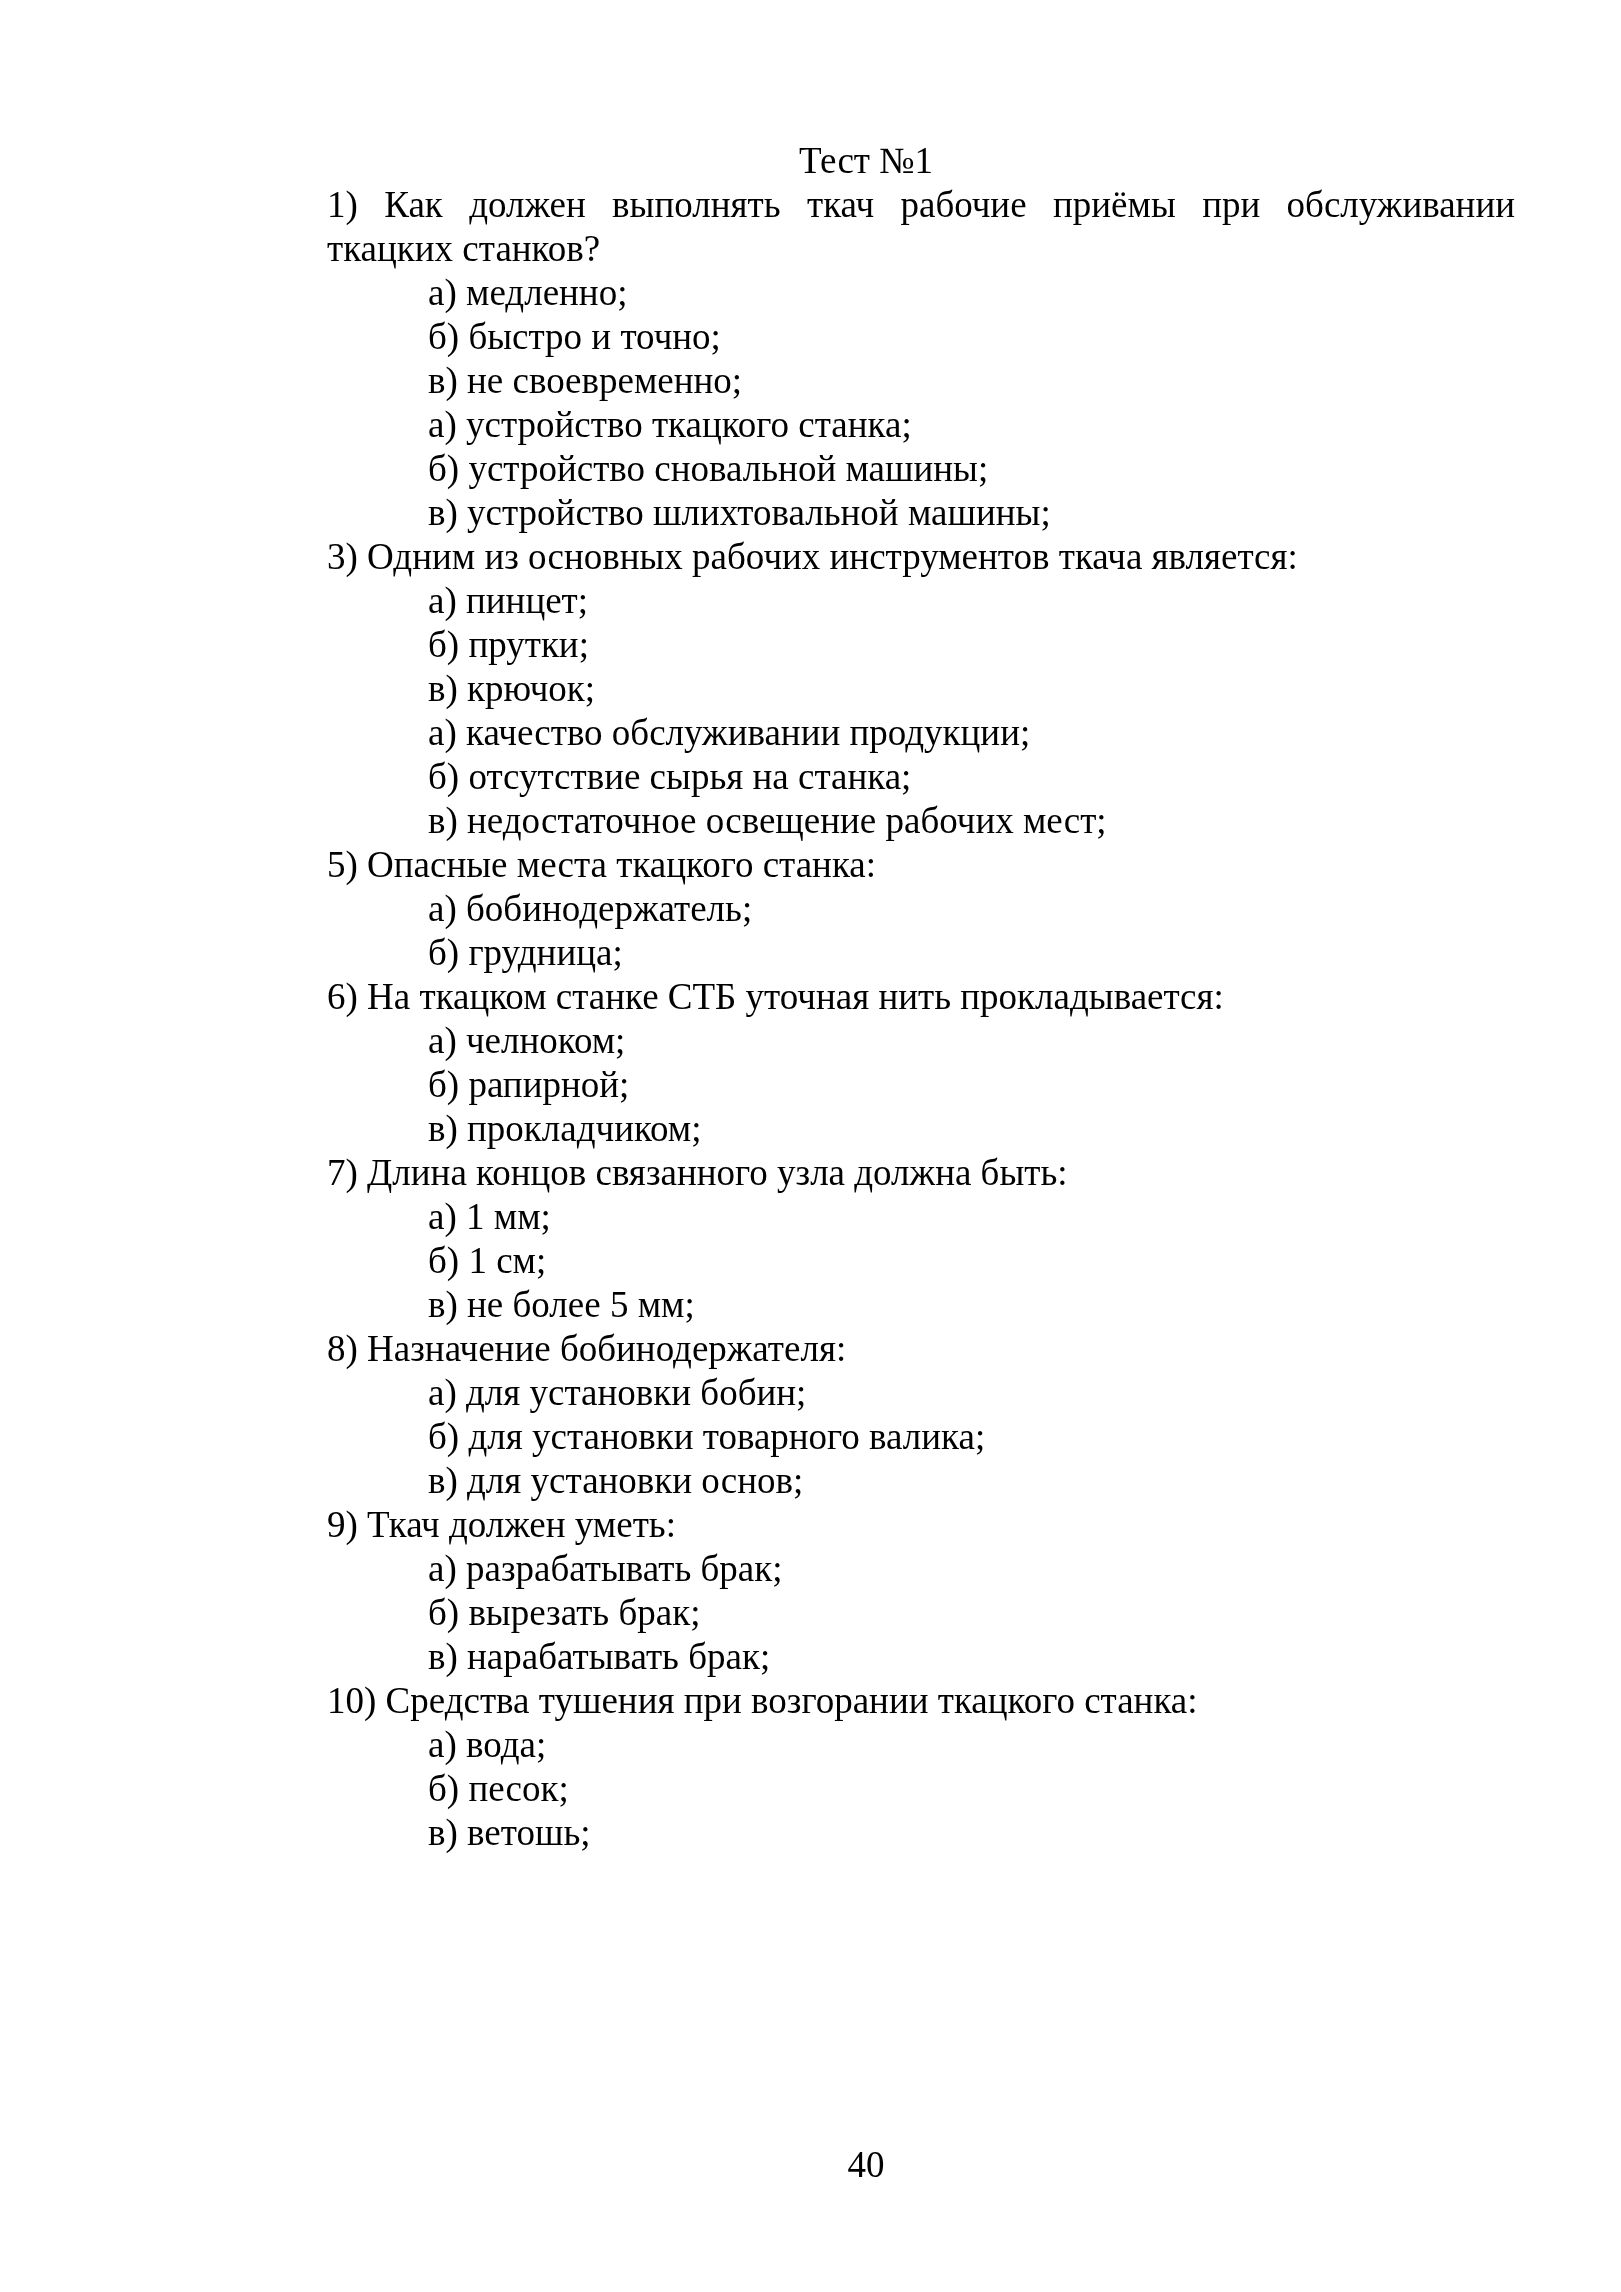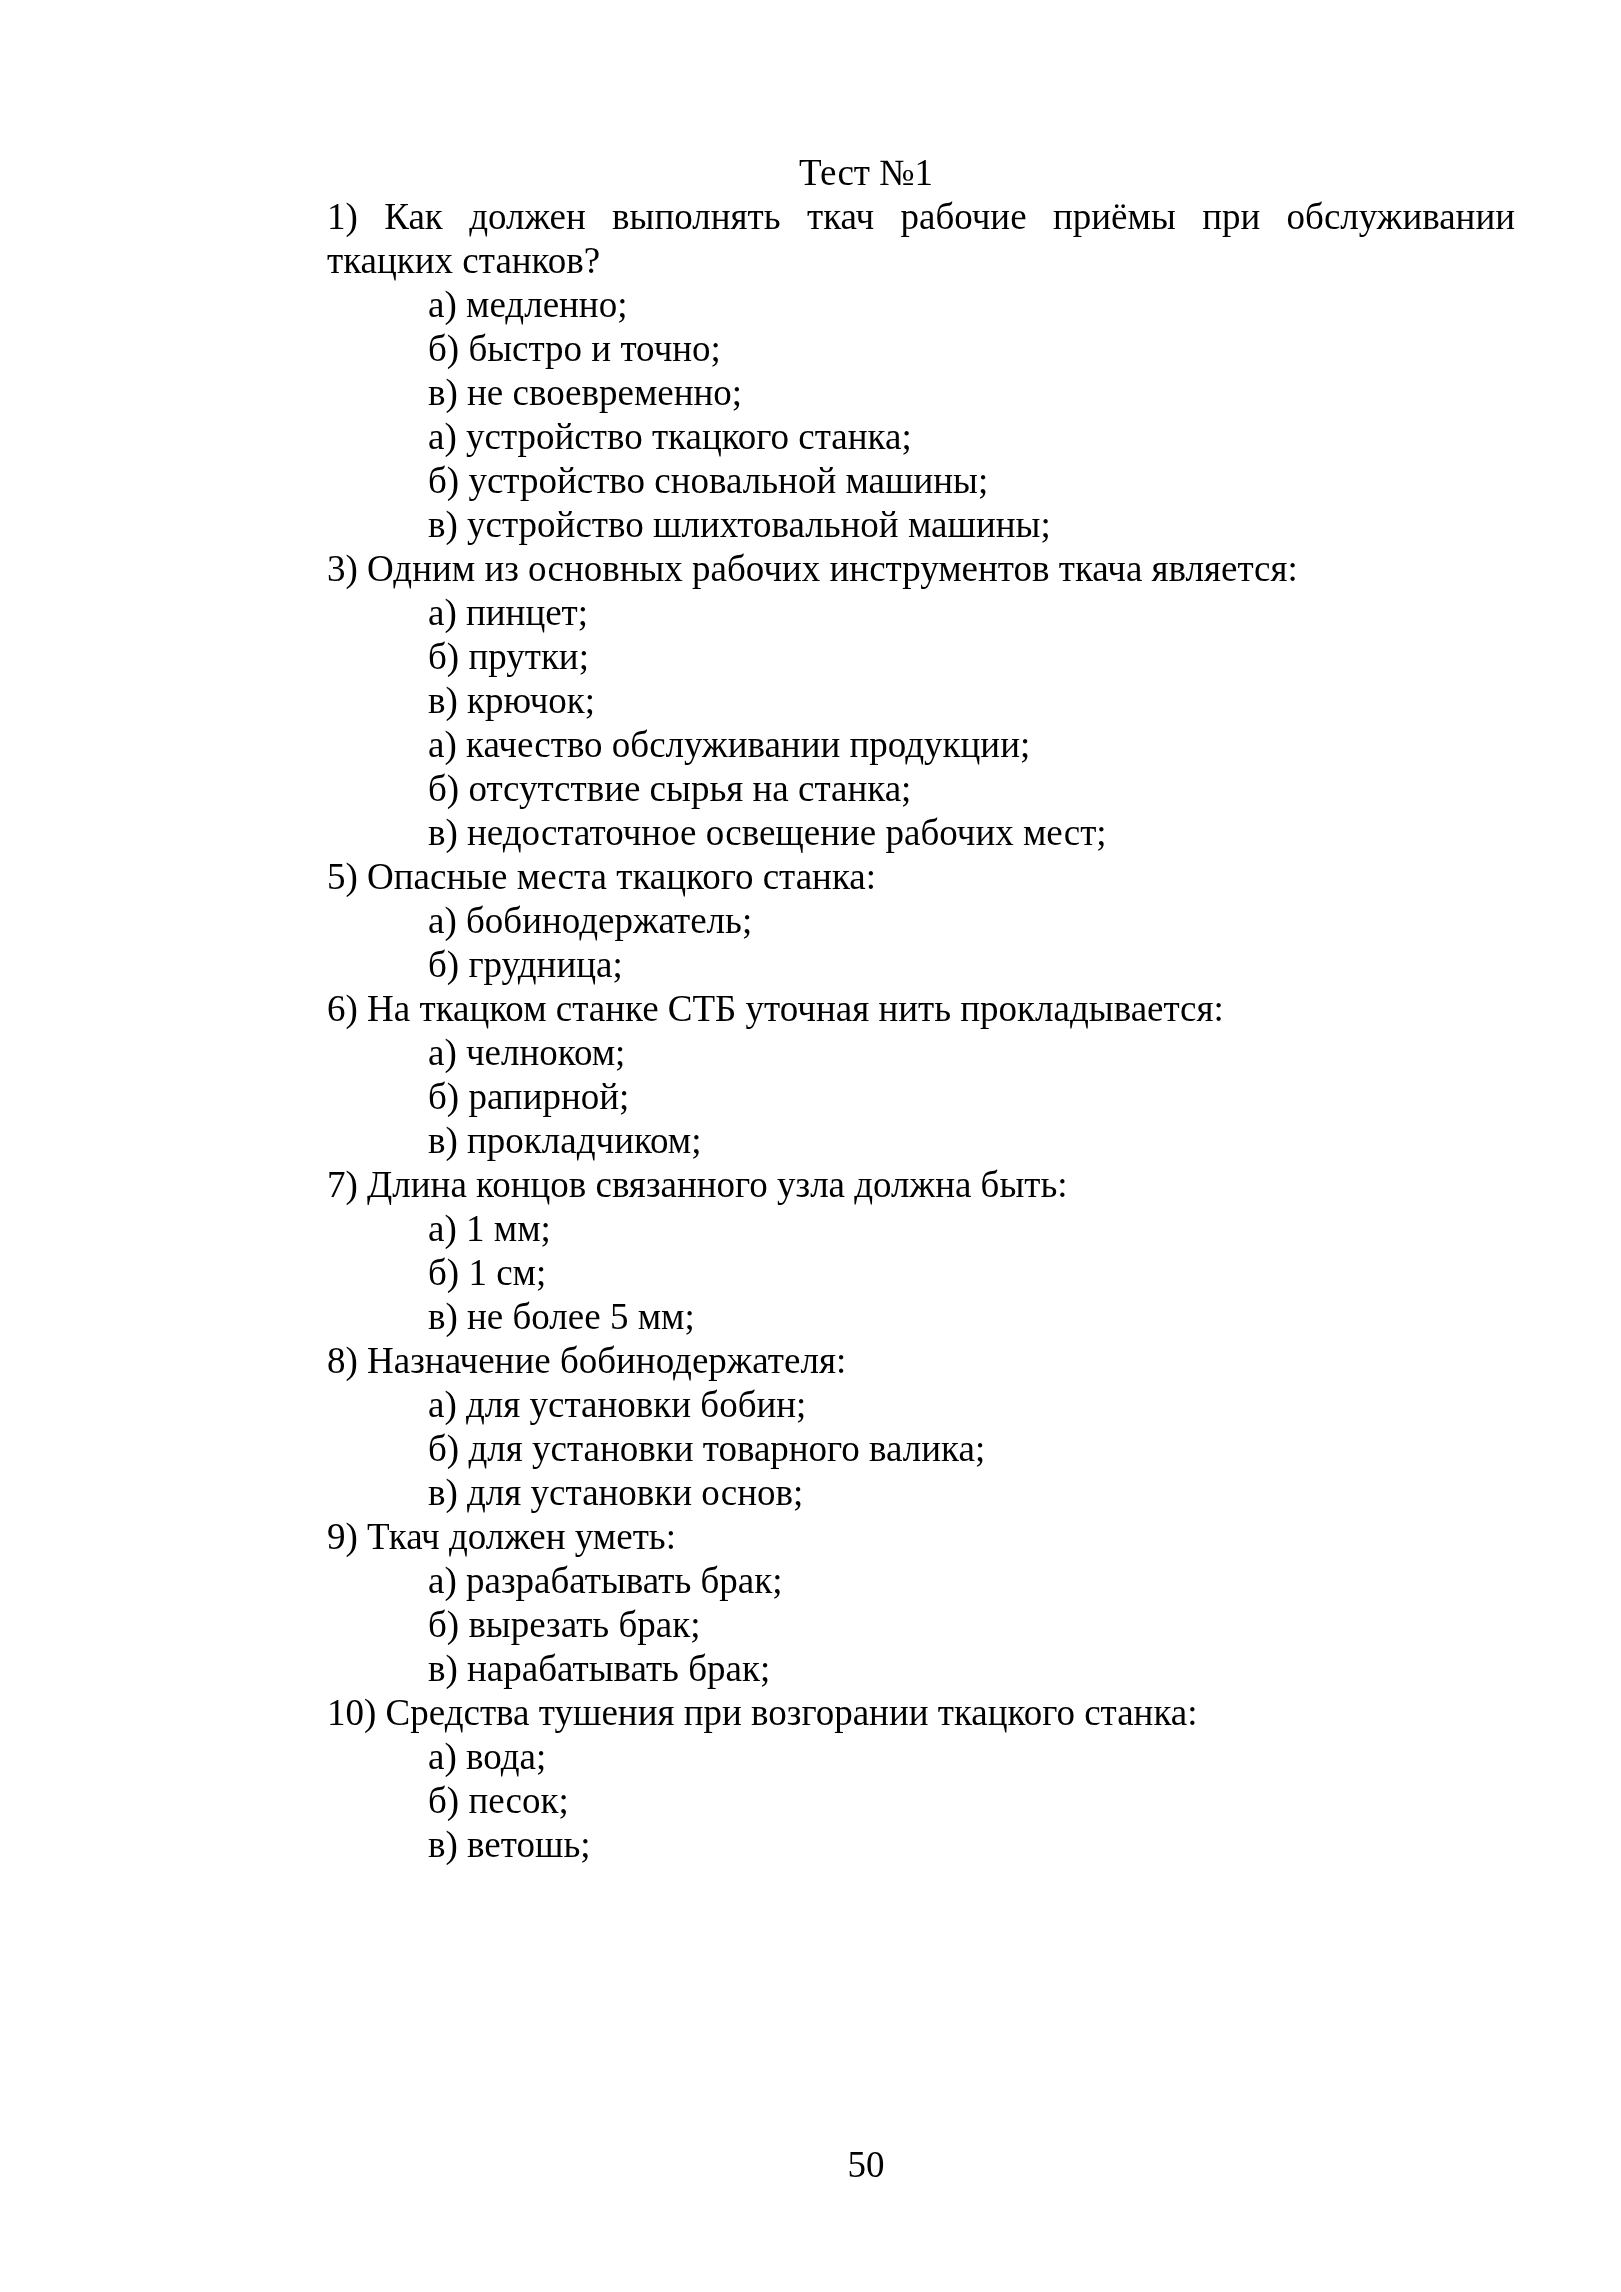--- a/index.html
+++ b/index.html
@@ -11,21 +11,21 @@
     position: relative;
     width: 1621px;
     height: 2293px;
     overflow: hidden;
     font-family: "Liberation Serif", "DejaVu Serif", serif;
     color: #000000;
   }
   .column {
     position: absolute;
     left: 217px;
-    top: 151px;
+    top: 139px;
     width: 1298px;
     font-size: 37px;
     line-height: 44px;
   }
   .doc-title {
     text-align: center;
     white-space: nowrap;
   }
   .q-line {
     margin-left: 110px;
@@ -121,15 +121,15 @@
   <div>
     <div class="q-line">10) Средства тушения при возгорании ткацкого станка:</div>
     <div class="option">а) вода;</div>
     <div class="option">б) песок;</div>
     <div class="option">в) ветошь;</div>
   </div>
 
 </div>
 
 <div class="footer">
-  <span>50</span>
+  <span>40</span>
 </div>
 
 
 </body></html>

